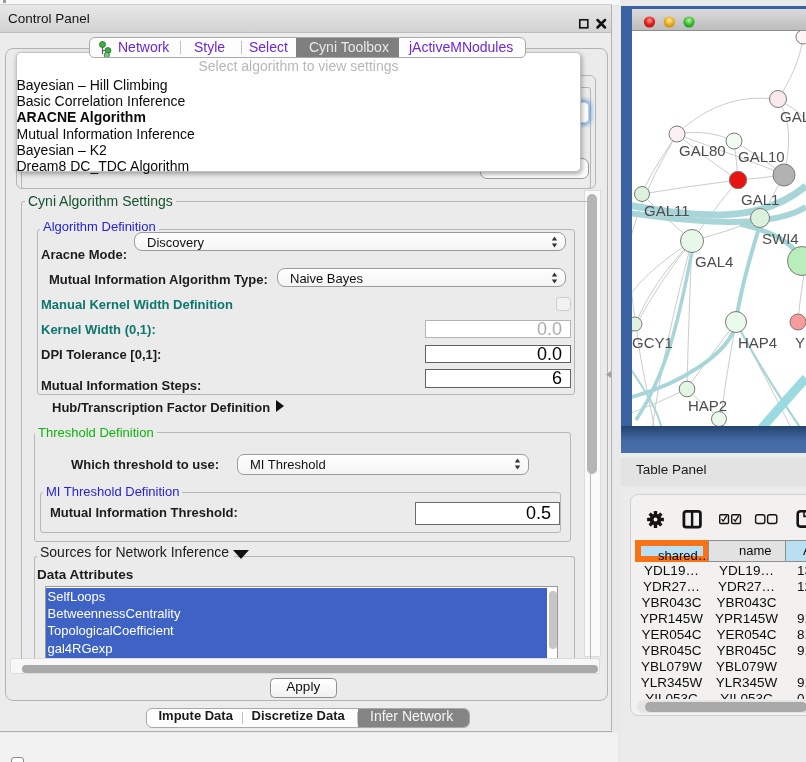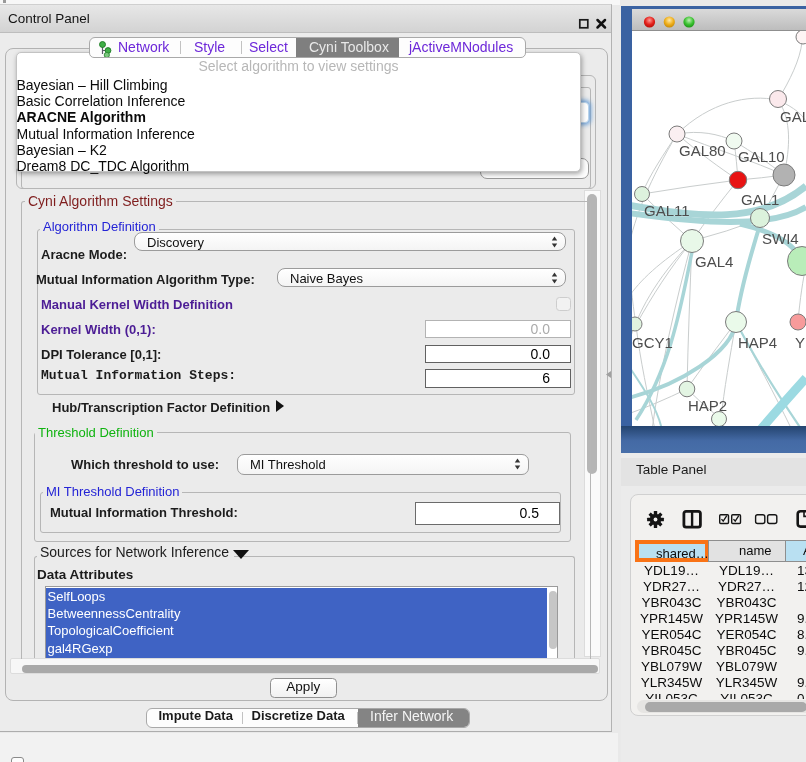--- a/index.html
+++ b/index.html
@@ -1,23 +1,23 @@
 <!DOCTYPE html>
 <html><head>
 <meta charset="utf-8">
 <style>
 html,body{margin:0;padding:0;}
 body{width:806px;height:762px;overflow:hidden;position:relative;background:#e9e9e9;
   font-family:"Liberation Sans", sans-serif;}
 .abs{position:absolute;}
 .lbl{font-weight:bold;font-size:13px;color:#1c1c1c;white-space:nowrap;}
-.dis{color:#4c1d95;}
+.dis{color:#0f766e;}
 .gbox{border:1px solid #b6b6b6;border-radius:3px;}
 .glab{font-size:13px;background:#ebebeb;padding:0 3px;white-space:nowrap;line-height:13px;}
-.fld{background:#fff;font-size:14px;text-align:right;line-height:17px;padding-right:20px;box-sizing:border-box;}
+.fld{background:#fff;font-size:18px;text-align:right;line-height:17px;padding-right:8px;box-sizing:border-box;}
 .combo{background:linear-gradient(#ffffff,#f4f4f4);border:1px solid #9b9b9b;border-radius:4px;box-sizing:border-box;font-size:13px;color:#111;}
 .combo .ct{position:absolute;left:12px;top:50%;transform:translateY(-50%);white-space:nowrap;}
 .arr{position:absolute;right:7px;top:50%;transform:translateY(-50%);width:7px;height:12px;}
 .tabtext{font-size:14px;color:#6d28d9;white-space:nowrap;}
 .btabtext{font-size:13px;font-weight:bold;color:#1b1b1b;white-space:nowrap;}
 .sep{position:absolute;top:3px;bottom:3px;width:1px;background:#c2c2c2;}
 .item{height:17.4px;line-height:17.4px;color:#fff;font-size:13px;padding-left:2px;white-space:nowrap;}
 .c1{display:inline-block;width:73px;text-align:center;}
 .c2{display:inline-block;width:77px;text-align:center;}
 .c3{display:inline-block;width:40px;padding-left:12px;}
@@ -47,53 +47,53 @@
 <div class="abs" style="left:480px;top:102px;width:107px;height:18.5px;background:#fff;border:1px solid #b9d3ea;border-radius:4px;box-shadow:0 0 4px 2px rgba(90,150,215,0.85);"></div>
 <div class="abs" style="left:480px;top:158px;width:107px;height:19px;background:#fdfdfd;border:1px solid #9a9a9a;border-radius:7px;"></div>
 
 <div class="abs" style="left:584px;top:190px;width:16.5px;height:467px;background:#fafafa;border:1px solid #dcdcdc;box-sizing:border-box;"></div>
 <div class="abs" style="left:586.5px;top:193.5px;width:10px;height:280px;background:#b5b5b5;border-radius:5px;"></div>
 
 <div class="abs" style="left:10px;top:658px;width:590px;height:16px;background:#f7f7f7;border:1px solid #dcdcdc;box-sizing:border-box;border-radius:2px;"></div>
 <div class="abs" style="left:22px;top:664.5px;width:576px;height:8.5px;background:#a9a9a9;border-radius:4px;"></div>
 
 <div class="abs" style="left:21px;top:200.5px;width:568px;height:457px;border:1px solid #b6b6b6;border-bottom:none;border-radius:3px 3px 0 0;"></div>
-<div class="abs glab" style="left:25px;top:194px;color:#7f1d1d;font-size:14px;line-height:14px;">Cyni Algorithm Settings</div>
+<div class="abs glab" style="left:25px;top:194px;color:#14532d;font-size:14px;line-height:14px;">Cyni Algorithm Settings</div>
 
 <div class="abs gbox" style="left:37px;top:229px;width:536px;height:164px;"></div>
 <div class="abs glab" style="left:40px;top:219.5px;color:#2424d6;">Algorithm Definition</div>
 
 <div class="abs lbl" style="left:41px;top:246.5px;">Aracne Mode:</div>
 <div class="abs combo" style="left:134px;top:232px;width:432px;height:19px;border-radius:8px;">
     <span class="ct">Discovery</span>
   <svg class="arr" viewBox="0 0 7 12">
       <path d="M3.5 0.6 L6.2 4.6 H0.8 Z" fill="#333"></path>
       <path d="M3.5 11.4 L6.2 7.4 H0.8 Z" fill="#333"></path>
     </svg>
 </div>
 
-<div class="abs lbl" style="left:36px;top:271.5px;">Mutual Information Algorithm Type:</div>
+<div class="abs lbl" style="left:49px;top:271.5px;">Mutual Information Algorithm Type:</div>
 <div class="abs combo" style="left:277px;top:268px;width:289px;height:19px;border-radius:8px;">
     <span class="ct">Naive Bayes</span>
   <svg class="arr" viewBox="0 0 7 12">
       <path d="M3.5 0.6 L6.2 4.6 H0.8 Z" fill="#333"></path>
       <path d="M3.5 11.4 L6.2 7.4 H0.8 Z" fill="#333"></path>
     </svg>
 </div>
 
 <div class="abs lbl dis" style="left:41px;top:297px;">Manual Kernel Width Definition</div>
 <div class="abs" style="left:556px;top:296.5px;width:14.5px;height:14.5px;background:#f2f2f2;border:1px solid #cdcdcd;border-radius:3.5px;box-sizing:border-box;"></div>
 
 <div class="abs lbl dis" style="left:41px;top:322px;">Kernel Width (0,1):</div>
 <div class="abs fld" style="left:425px;top:319.5px;width:146px;height:18.5px;border:1px solid #b3b3b3;color:#ababab;">0.0</div>
 
 <div class="abs lbl" style="left:41px;top:347px;">DPI Tolerance [0,1]:</div>
 <div class="abs fld" style="left:425px;top:344.5px;width:146px;height:18.5px;border:1px solid #616161;color:#000;">0.0</div>
 
-<div class="abs lbl" style="left:41px;top:368px;font-family:Liberation Mono, monospace;">Mutual Information Steps:</div>
+<div class="abs lbl" style="left:41px;top:378px;">Mutual Information Steps:</div>
 <div class="abs fld" style="left:425px;top:369px;width:146px;height:18.5px;border:1px solid #616161;color:#000;">6</div>
 
 <div class="abs lbl" style="left:52px;top:399.5px;">Hub/Transcription Factor Definition</div>
 <svg class="abs" style="left:275px;top:400px;" width="10" height="12" viewBox="0 0 10 12">
     <path d="M1 0 L9 6 L1 12 Z" fill="#111"></path>
   </svg>
 
 <div class="abs gbox" style="left:34px;top:432px;width:535px;height:108px;"></div>
 <div class="abs glab" style="left:35px;top:425.5px;color:#0fb30f;">Threshold Definition</div>
 
@@ -318,21 +318,21 @@
     <g stroke="#151515" fill="none" stroke-width="1.4">
       <rect x="109.6" y="5.7" width="9.2" height="8.8" rx="2"></rect>
       <rect x="121.6" y="5.7" width="9.2" height="8.8" rx="2"></rect>
     </g>
     <path d="M164 2.2 h-9.5 a2.8 2.8 0 0 0 -2.8 2.8 v9.8 a2.8 2.8 0 0 0 2.8 2.8 h9.5" fill="none" stroke="#151515" stroke-width="2.6"></path>
     <path d="M158 2.2 v5.2 h6.5" fill="none" stroke="#151515" stroke-width="1.6"></path>
   </svg>
 
   <div class="abs" style="left:4px;top:44.5px;width:186px;height:159.5px;overflow:hidden;font-size:13.5px;color:#0c0c0c;">
 
-    <div class="abs" style="left:0;top:0;width:73.5px;height:22px;background:#b9e0f2;border:4px solid #f97316;box-sizing:border-box;text-align:center;line-height:20px;font-size:13px;padding-left:17px;">shared…</div>
+    <div class="abs" style="left:0;top:0;width:73.5px;height:22px;background:#b9e0f2;border:6px solid #f97316;box-sizing:border-box;text-align:center;line-height:20px;font-size:13px;padding-left:17px;">shared…</div>
     <div class="abs" style="left:72.5px;top:0;width:78.5px;height:22px;background:#e2e2e2;border:1px solid #8e8e8e;box-sizing:border-box;text-align:center;line-height:20px;font-size:13px;padding-left:17px;">name</div>
     <div class="abs" style="left:150px;top:0;width:60px;height:22px;background:#b9e0f2;border:1px solid #8e8e8e;box-sizing:border-box;padding-left:17px;line-height:20px;font-size:13px;">A</div>
 
     <div class="abs" style="left:0;top:23px;width:220px;line-height:16.1px;white-space:nowrap;">
       <div><span class="c1">YDL19…</span><span class="c2">YDL19…</span><span class="c3">13</span></div>
       <div><span class="c1">YDR27…</span><span class="c2">YDR27…</span><span class="c3">12</span></div>
       <div><span class="c1">YBR043C</span><span class="c2">YBR043C</span><span class="c3"></span></div>
       <div><span class="c1">YPR145W</span><span class="c2">YPR145W</span><span class="c3">9.</span></div>
       <div><span class="c1">YER054C</span><span class="c2">YER054C</span><span class="c3">8.</span></div>
       <div><span class="c1">YBR045C</span><span class="c2">YBR045C</span><span class="c3">9.</span></div>

